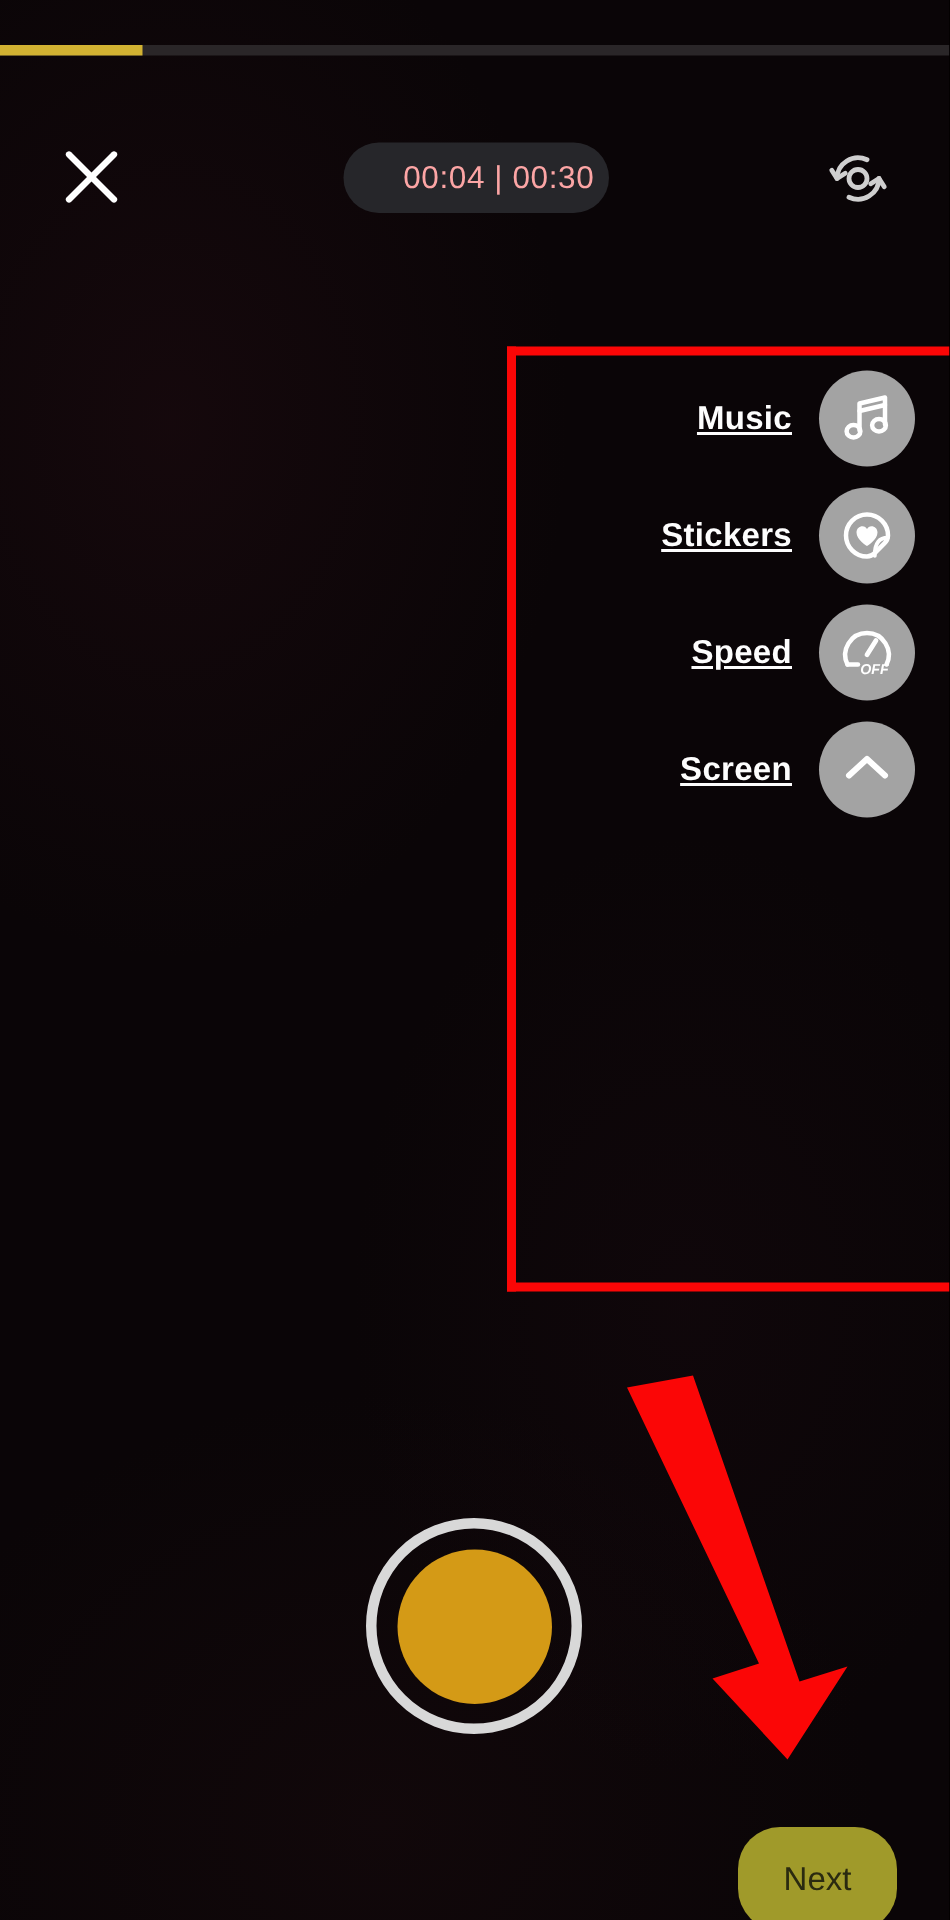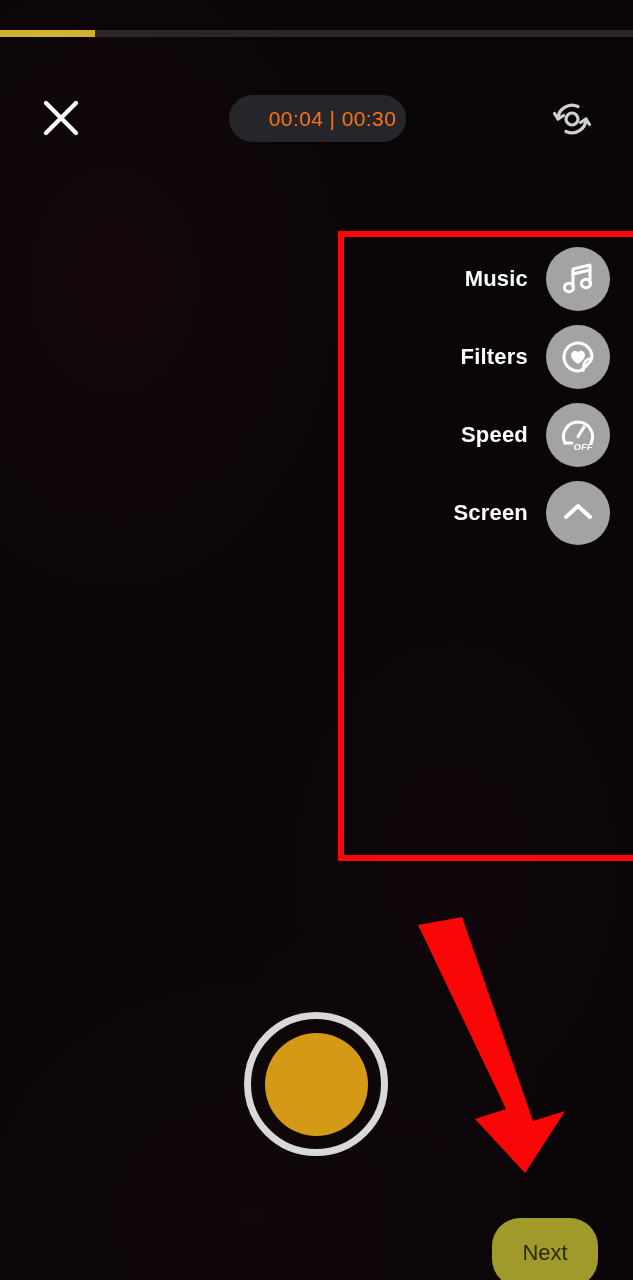--- a/index.html
+++ b/index.html
@@ -50,21 +50,21 @@
   }
   .timer-pill {
     position:absolute; left:229px; top:50px;
     width:177px; height:47px;
     background:#26262a;
     border-radius:24px;
     display:flex; align-items:center; justify-content:center;
     gap:0px;
   }
   .timer-text {
-    color:#f97316;
+    color:#fca5a5;
     font-size:21px;
     letter-spacing:0.4px;
     font-weight:400;
     white-space:pre;
     margin-left:30px;
   }
   .flip-btn {
     position:absolute; left:548px; top:50px;
     width:48px; height:48px;
     cursor:pointer;
@@ -85,20 +85,21 @@
     padding-right:23px;
     cursor:pointer;
   }
   .menu-label {
     color:#fdfdfd;
     font-size:22px;
     font-weight:700;
     letter-spacing:0.2px;
     margin-right:18px;
     white-space:nowrap;
+    text-decoration:underline;
   }
   .menu-icon {
     width:64px; height:64px;
     min-width:64px;
     border-radius:50%;
     background:#a3a3a3;
     display:flex; align-items:center; justify-content:center;
   }
 
   
@@ -198,21 +199,21 @@
           <ellipse cx="11" cy="28.5" rx="4.6" ry="4.2" fill="none" stroke="#ffffff" stroke-width="3"></ellipse>
           <ellipse cx="28" cy="24.5" rx="4.6" ry="4.2" fill="none" stroke="#ffffff" stroke-width="3"></ellipse>
         </svg>
       </span>
     </div>
 
 
 
 
     <div class="menu-row">
-      <span class="menu-label">Filters</span>
+      <span class="menu-label">Stickers</span>
       <span class="menu-icon">
         <svg width="40" height="40" viewBox="0 0 40 40">
           <path d="M20 6 C27.7 6 34 12.3 34 20 C34 22.4 33.3 23.6 31.6 25.3 L25.3 31.6 C23.6 33.3 22.4 34 20 34 C12.3 34 6 27.7 6 20 C6 12.3 12.3 6 20 6 Z" fill="none" stroke="#ffffff" stroke-width="3" stroke-linejoin="round"></path>
           <path d="M33.8 21.5 C28.6 21.5 25 24.5 25.2 33.5" fill="none" stroke="#ffffff" stroke-width="2.6" stroke-linecap="round"></path>
           <path d="M20 27 C20 27 13 23 13 18 C13 15.4 14.9 13.8 17 13.8 C18.4 13.8 19.4 14.6 20 15.6 C20.6 14.6 21.6 13.8 23 13.8 C25.1 13.8 27 15.4 27 18 C27 23 20 27 20 27 Z" fill="#ffffff"></path>
         </svg>
       </span>
     </div>
 
 

